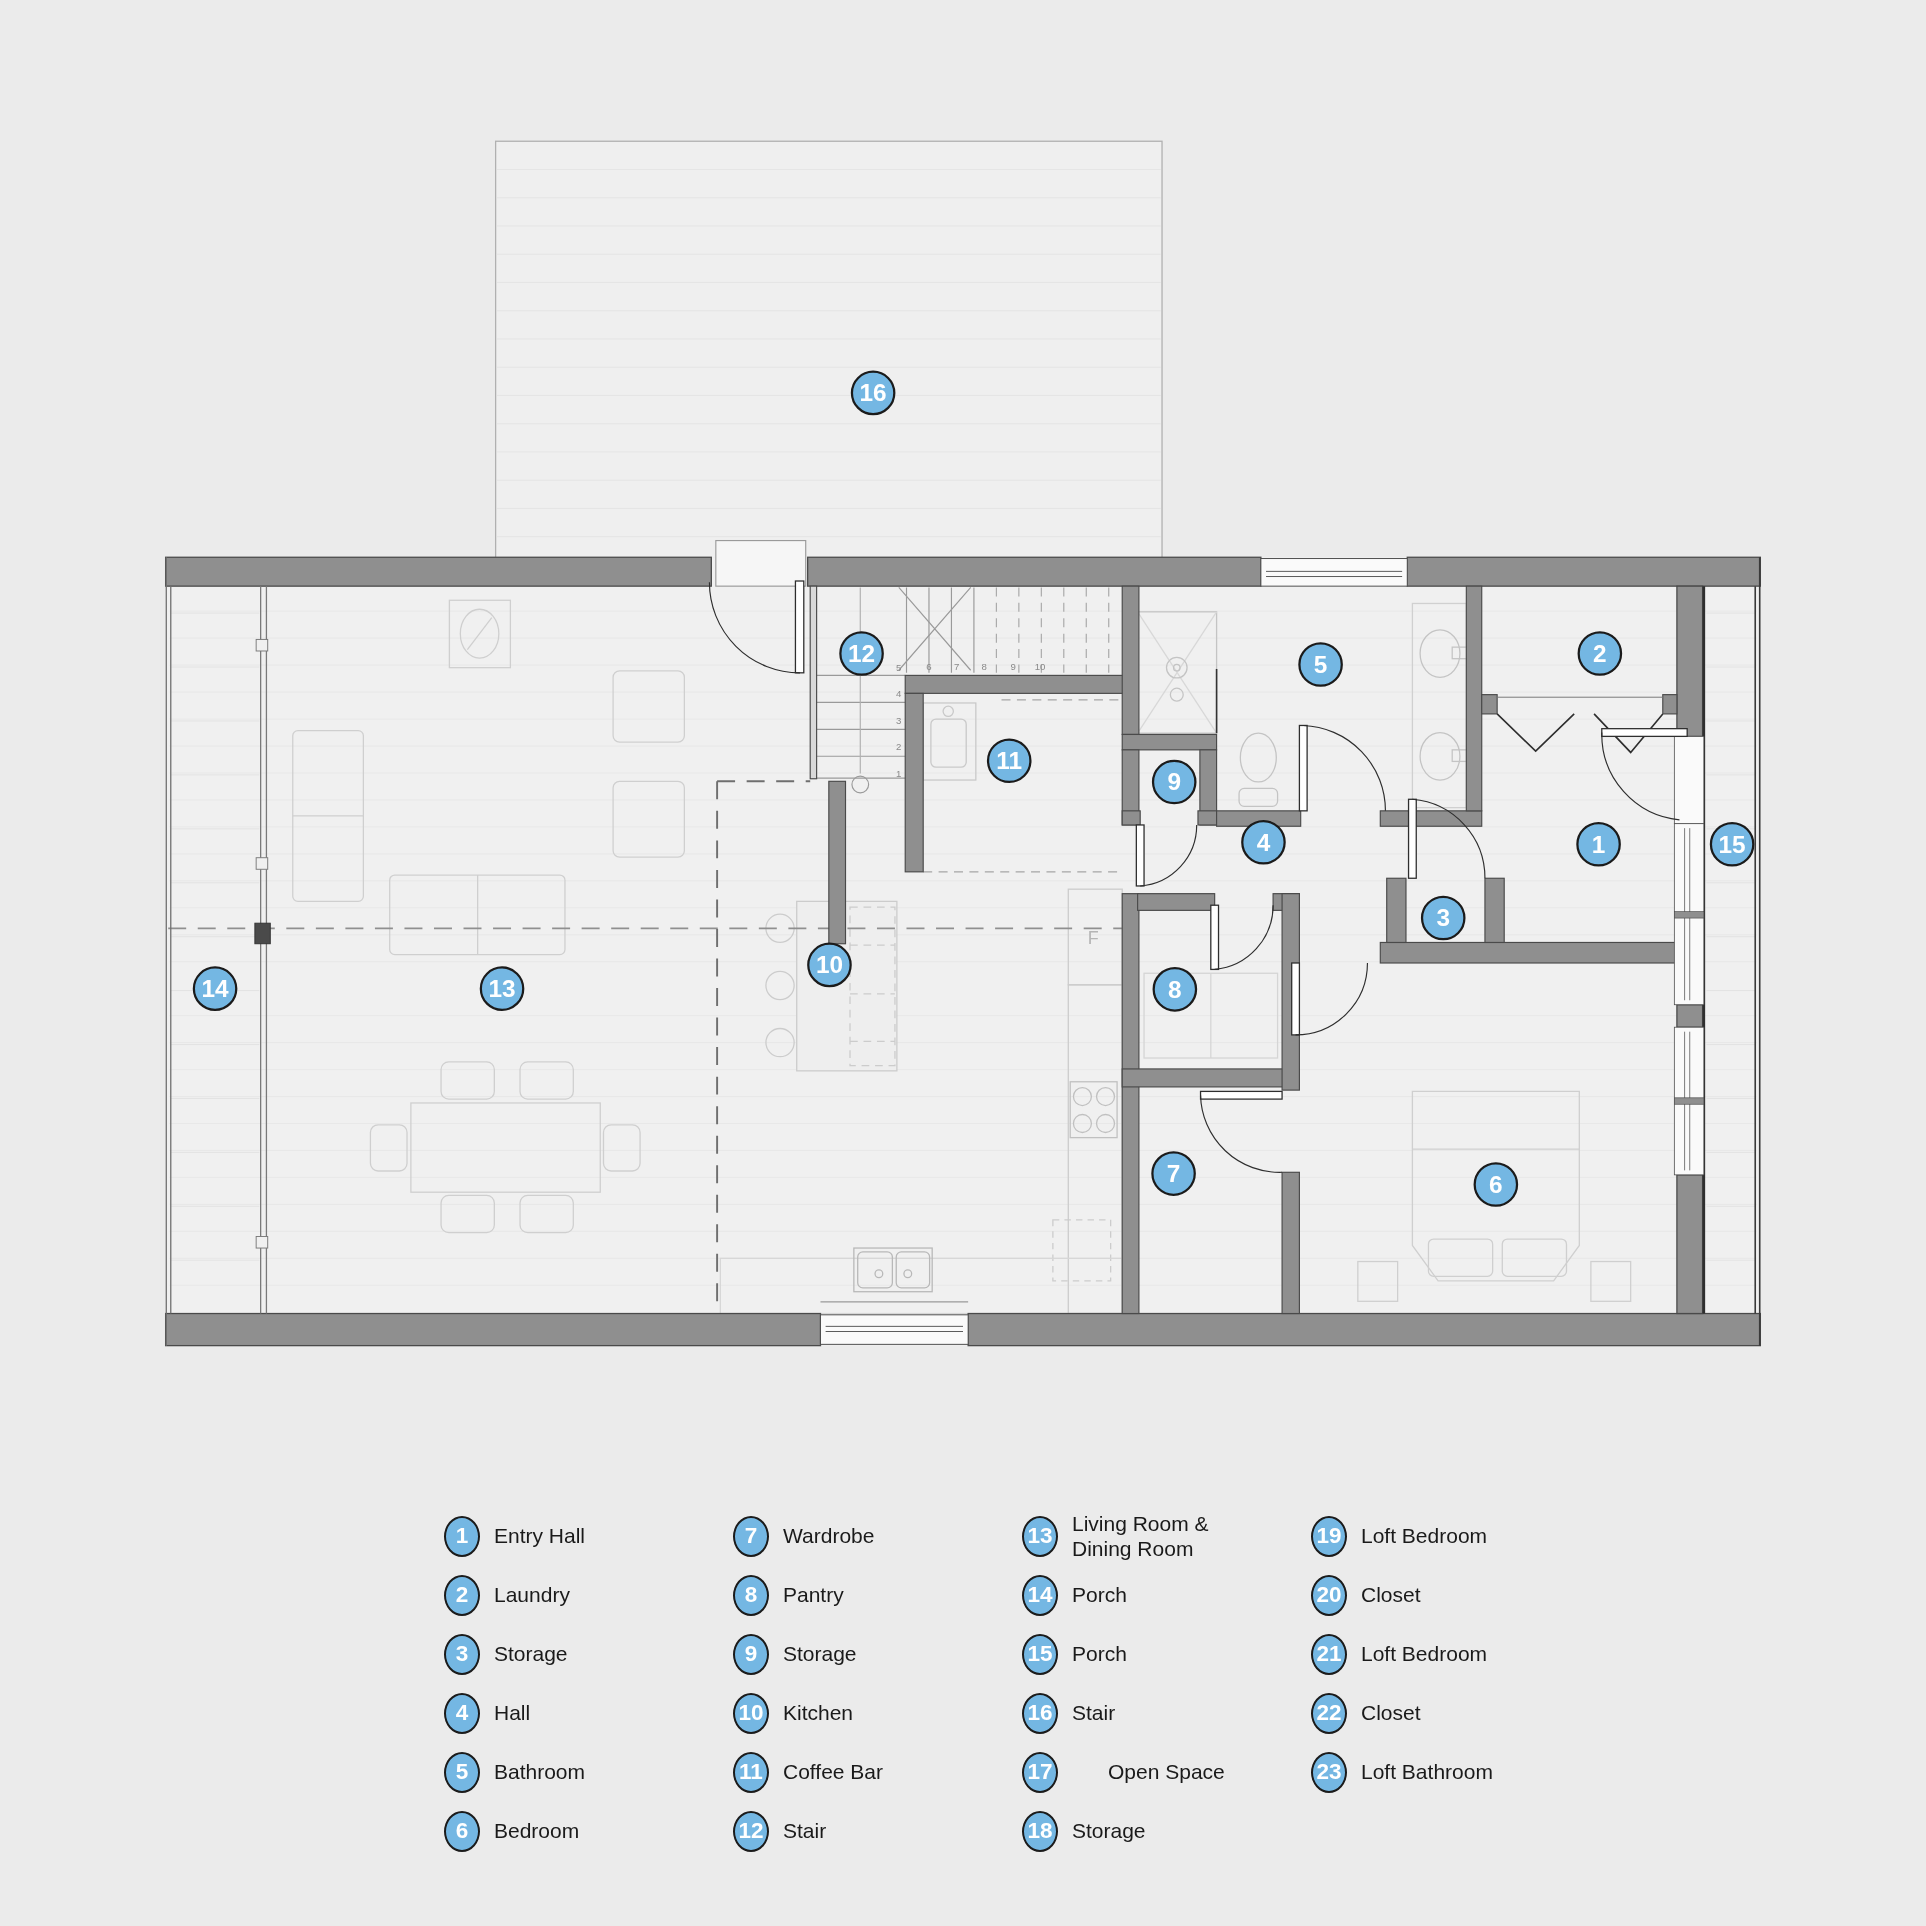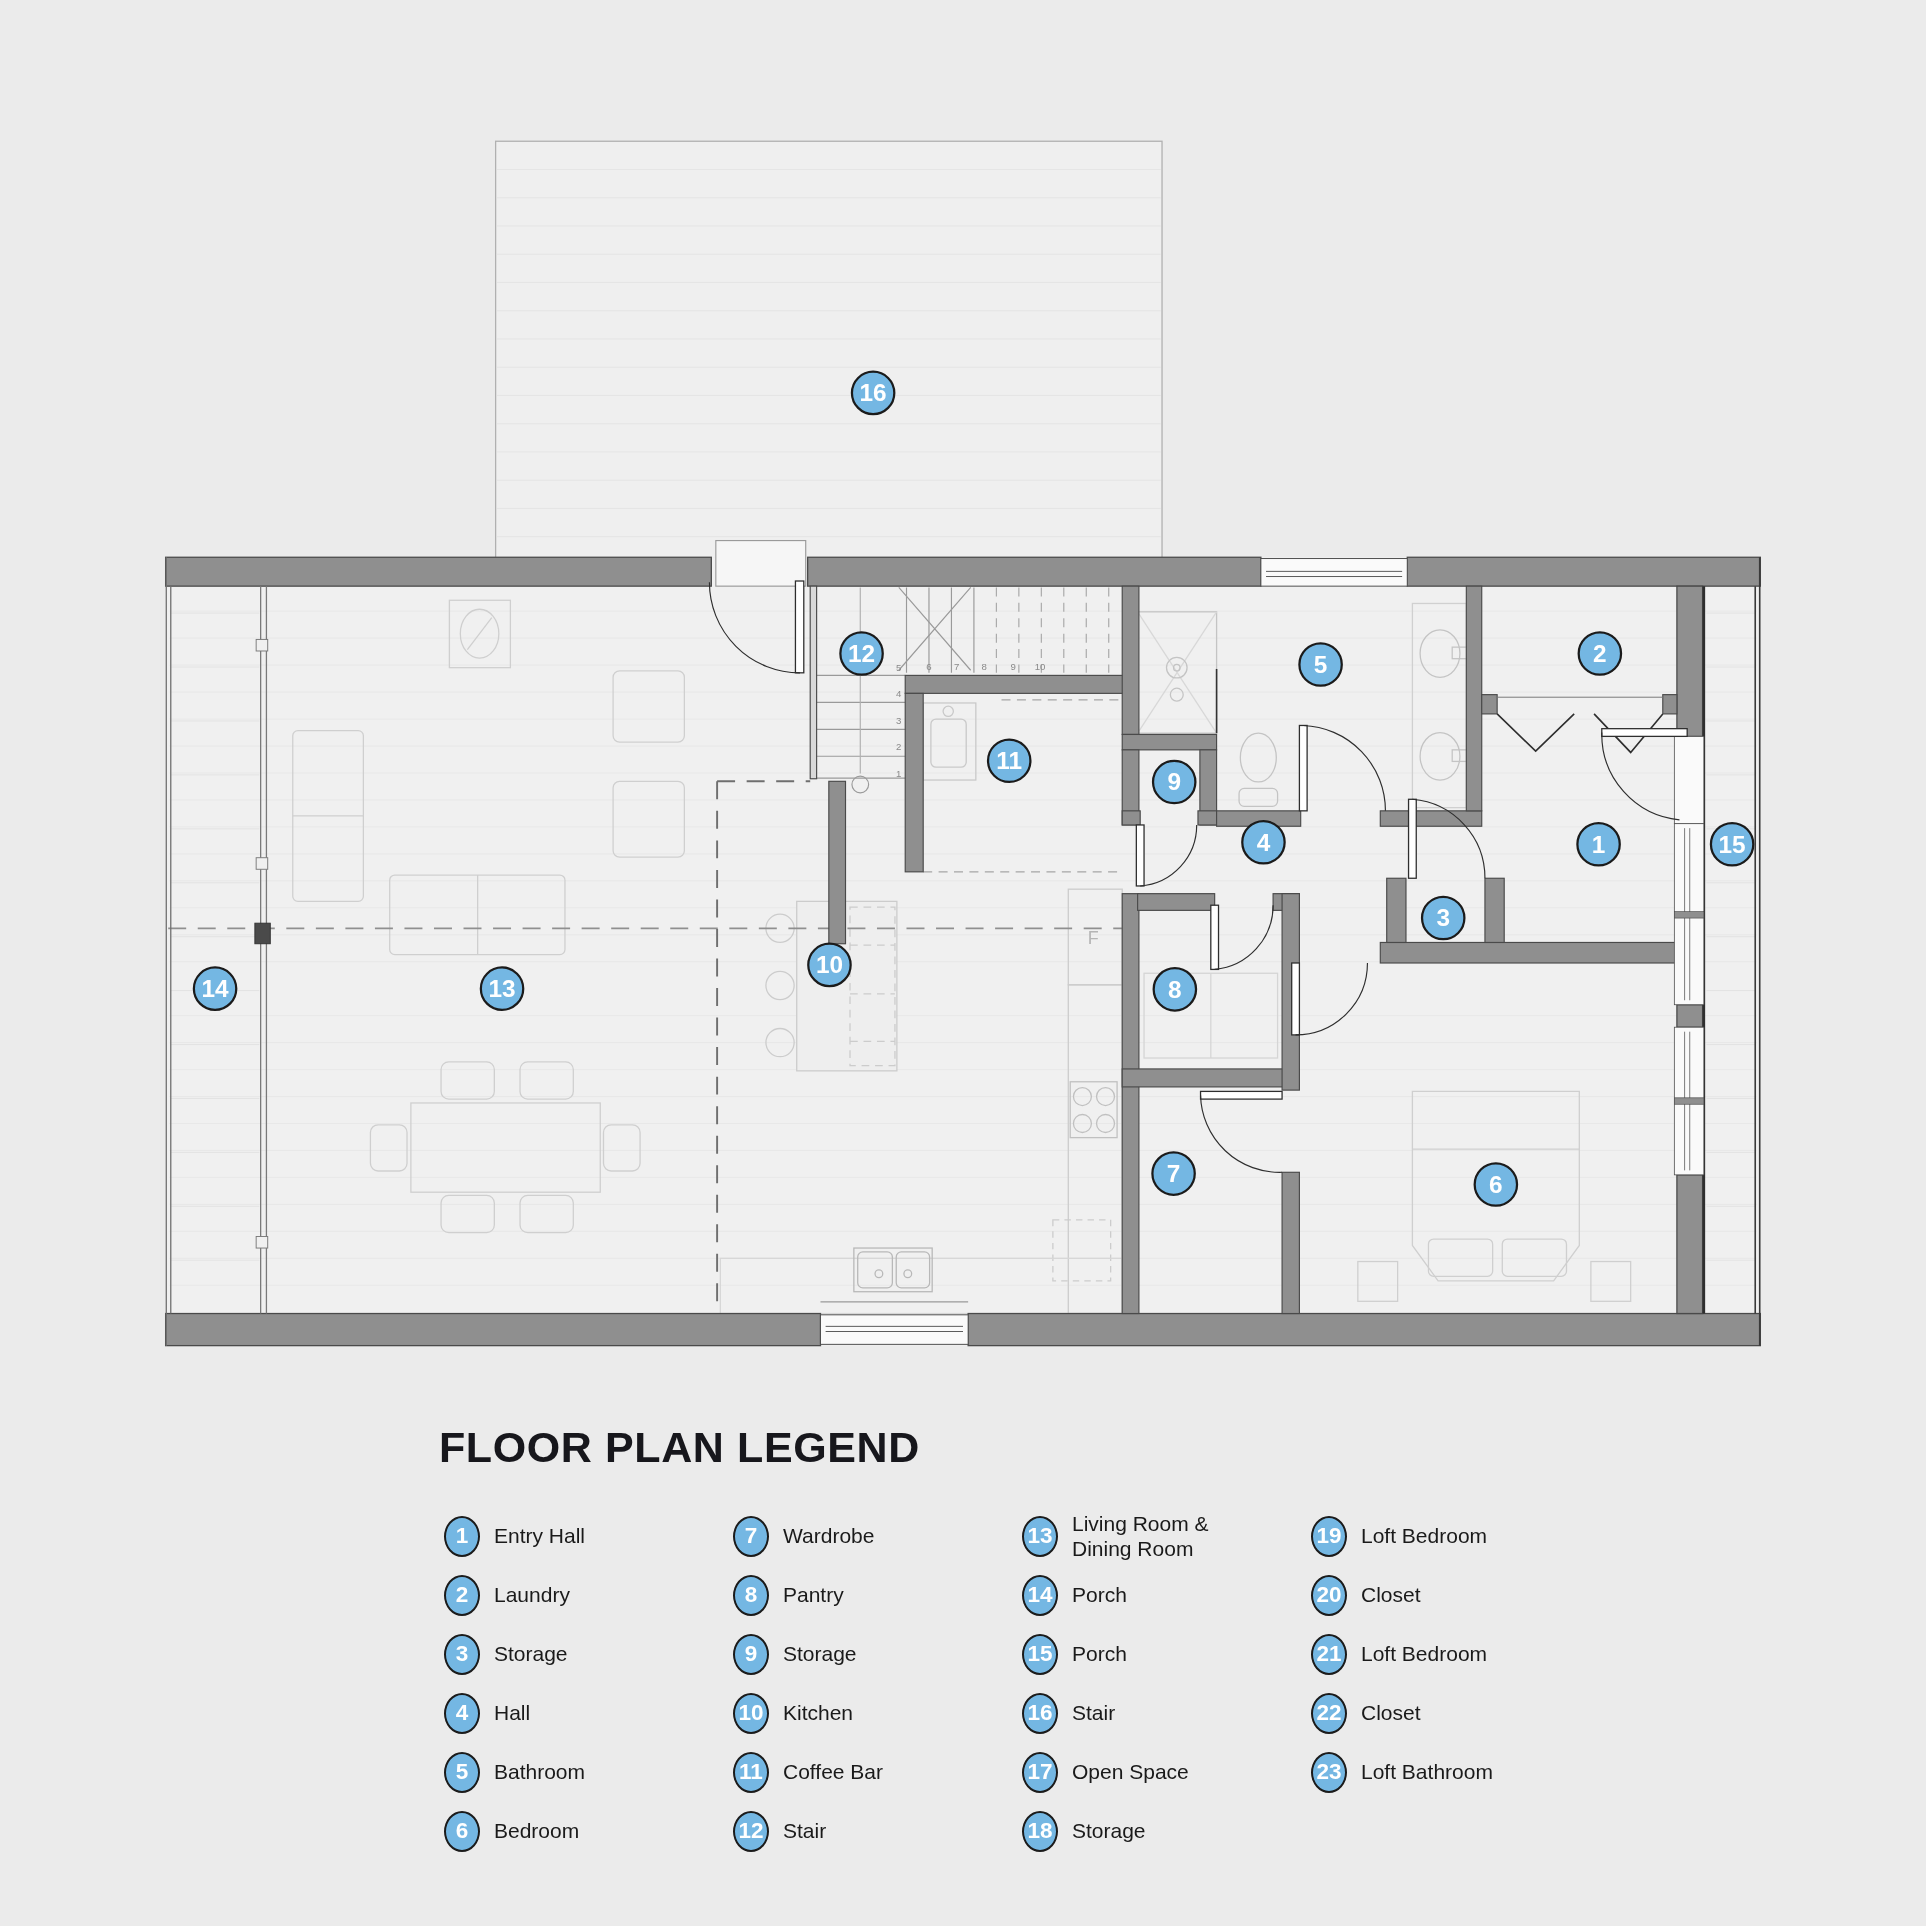--- a/index.html
+++ b/index.html
@@ -320,21 +320,20 @@
           <circle cx="2698" cy="1315" r="33" fill="#74b7e3" stroke="#1b1b1b" stroke-width="3.5"></circle>
           <text x="2698" y="1328" class="marker-num">15</text>
         </g>
         <g>
           <circle cx="1360" cy="612" r="33" fill="#74b7e3" stroke="#1b1b1b" stroke-width="3.5"></circle>
           <text x="1360" y="625" class="marker-num">16</text>
         </g>
       </g>
 </svg>
 
-<div class="page-title">FLOOR PLAN LEGEND</div>
 <div class="legend" id="legend">
       <div class="legend-item" style="left: 444px; top: 1514px;">
         <div class="legend-circle">1</div>
         <div class="legend-label">Entry Hall</div>
       </div>
       <div class="legend-item" style="left: 444px; top: 1573px;">
         <div class="legend-circle">2</div>
         <div class="legend-label">Laundry</div>
       </div>
       <div class="legend-item" style="left: 444px; top: 1632px;">
@@ -387,21 +386,21 @@
         <div class="legend-label">Porch</div>
       </div>
       <div class="legend-item" style="left: 1022px; top: 1632px;">
         <div class="legend-circle">15</div>
         <div class="legend-label">Porch</div>
       </div>
       <div class="legend-item" style="left: 1022px; top: 1691px;">
         <div class="legend-circle">16</div>
         <div class="legend-label">Stair</div>
       </div>
-      <div class="legend-item" style="left: 1022px; top: 1750px;">
+      <div class="legend-item" style="left: 1022px; top: 1750px; gap: 36px;">
         <div class="legend-circle">17</div>
         <div class="legend-label">Open Space</div>
       </div>
       <div class="legend-item" style="left: 1022px; top: 1809px;">
         <div class="legend-circle">18</div>
         <div class="legend-label">Storage</div>
       </div>
       <div class="legend-item" style="left: 1311px; top: 1514px;">
         <div class="legend-circle">19</div>
         <div class="legend-label">Loft Bedroom</div>

